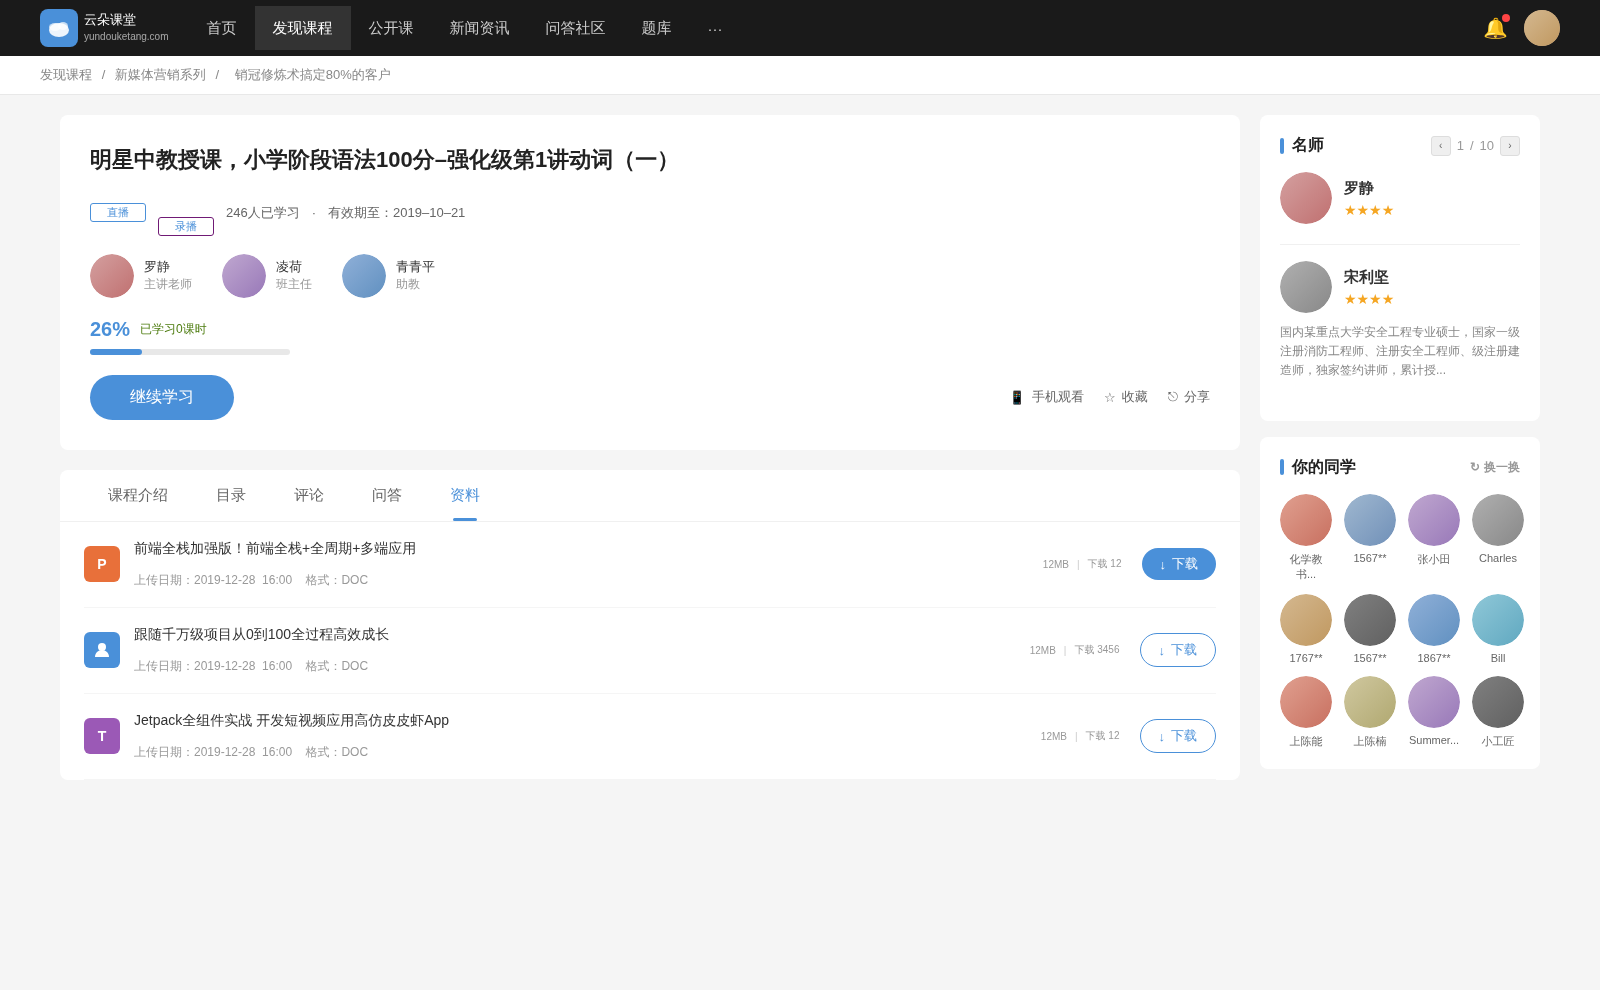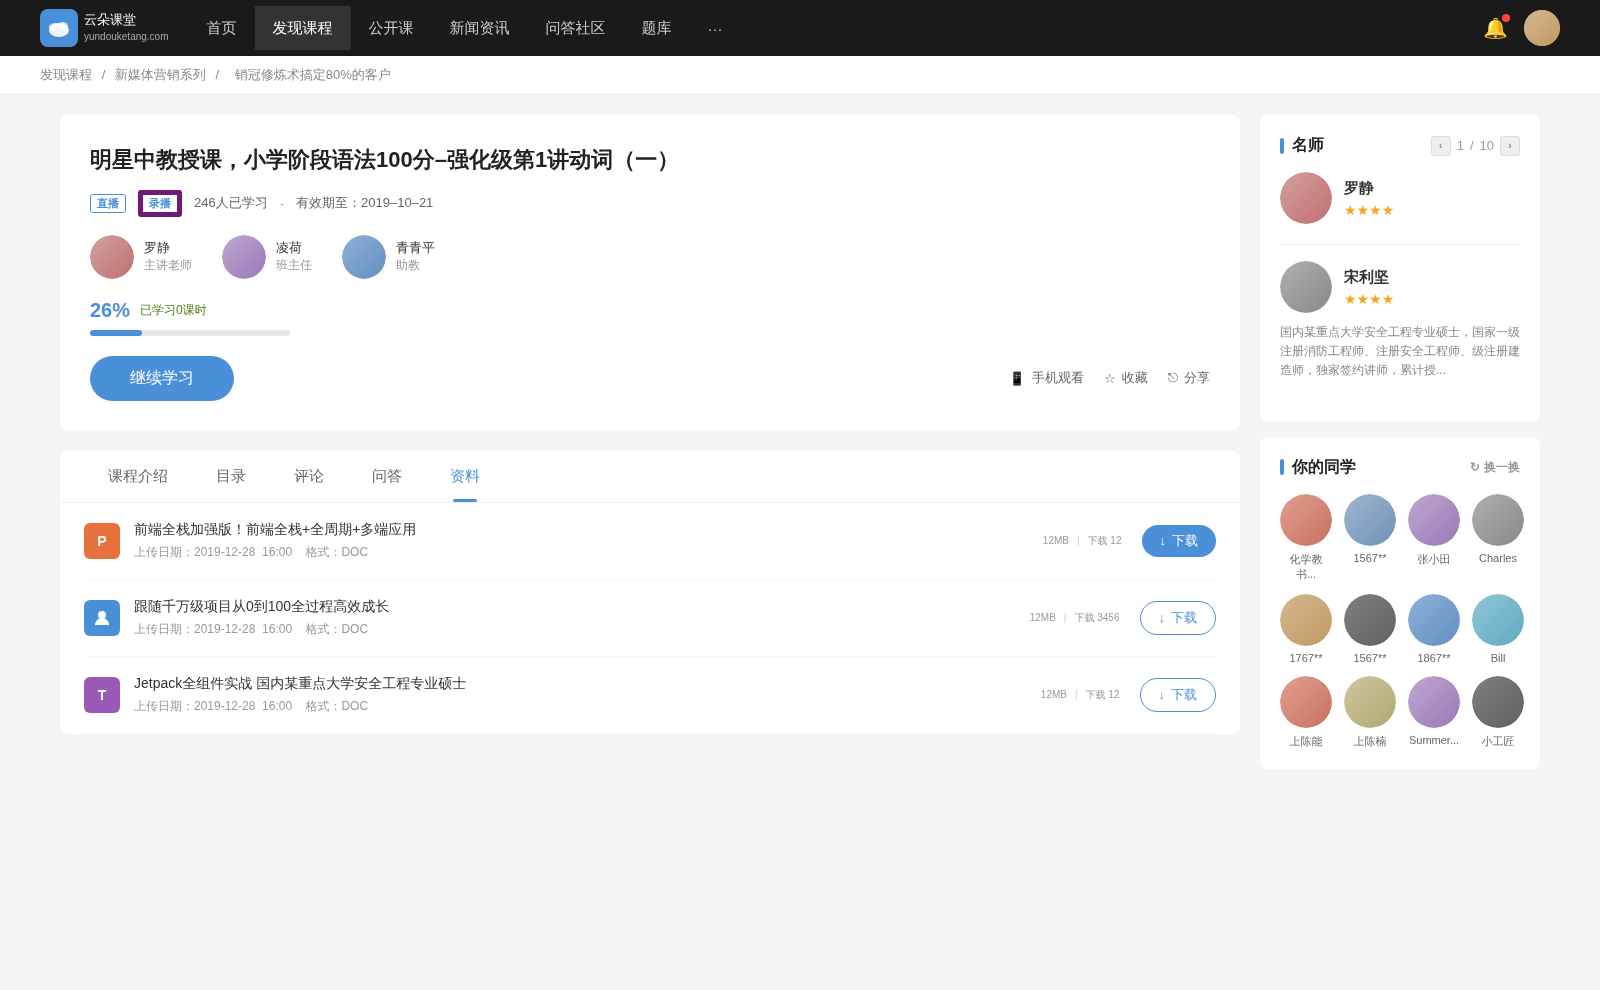--- a/index.html
+++ b/index.html
@@ -27,23 +27,23 @@
 
     
     .main { padding: 20px 40px; display: flex; gap: 20px; max-width: 1560px; margin: 0 auto; }
     .content-left { flex: 1; }
     .content-right { width: 280px; flex-shrink: 0; }
 
     
     .course-header { background: white; border-radius: 8px; padding: 30px; margin-bottom: 20px; }
     .course-title { font-size: 22px; font-weight: bold; color: #222; margin-bottom: 14px; line-height: 1.4; }
     .course-meta { display: flex; align-items: center; gap: 12px; margin-bottom: 18px; font-size: 13px; color: #666; }
-    .tag { border-radius: 3px; padding: 1px 6px; font-size: 11px; font-weight: bold; }
+    .tag { border-radius: 3px; padding: 1px 16px; font-size: 11px; font-weight: normal; }
     .tag-live { border: 1px solid #4a90d9; color: #4a90d9; }
-    .tag-record { border: 5px solid #701a75; color: #4a90d9; }
+    .tag-record { border: 1px solid #701a75; color: #4a90d9; margin-top: 27px; }
     .teachers { display: flex; gap: 30px; margin-bottom: 20px; }
     .teacher { display: flex; align-items: center; gap: 10px; }
     .teacher-avatar { width: 44px; height: 44px; border-radius: 50%; overflow: hidden; }
     .teacher-info { font-size: 13px; }
     .teacher-name { color: #333; font-weight: 500; }
     .teacher-role { color: #999; font-size: 12px; }
 
     .progress-section { margin-bottom: 20px; }
     .progress-header { display: flex; align-items: center; gap: 10px; margin-bottom: 8px; }
     .progress-pct { font-size: 20px; font-weight: bold; color: #4a90d9; }
@@ -65,21 +65,21 @@
 
     
     .file-list { padding: 0 24px; }
     .file-item { display: flex; align-items: center; padding: 18px 0; border-bottom: 1px solid #f5f5f5; }
     .file-icon { width: 36px; height: 36px; border-radius: 6px; display: flex; align-items: center; justify-content: center; color: white; font-size: 14px; font-weight: bold; margin-right: 14px; flex-shrink: 0; }
     .file-icon-p { background: #e8703a; }
     .file-icon-person { background: #4a90d9; }
     .file-icon-t { background: #9b59b6; }
     .file-info { flex: 1; }
     .file-name { font-size: 14px; color: #333; margin-bottom: 5px; font-weight: 500; }
-    .file-meta { font-size: 12px; color: #999; }
+    .file-meta { font-size: 12px; color: #999; margin-top: 14px; }
     .file-stats { color: #999; font-size: 10px; margin-right: 20px; display: flex; align-items: center; gap: 8px; }
     .file-divider { color: #ccc; }
     .btn-download { border: 1px solid #4a90d9; color: #4a90d9; background: white; border-radius: 20px; padding: 7px 18px; font-size: 13px; cursor: pointer; display: flex; align-items: center; gap: 6px; }
     .btn-download-filled { background: #4a90d9; color: white; border: none; border-radius: 20px; padding: 7px 18px; font-size: 13px; cursor: pointer; display: flex; align-items: center; gap: 6px; }
 
     
     .panel { background: white; border-radius: 8px; margin-bottom: 16px; padding: 20px; }
     .panel-title { font-size: 16px; font-weight: bold; color: #222; display: flex; align-items: center; gap: 8px; margin-bottom: 16px; }
     .panel-title::before { content: ''; display: inline-block; width: 4px; height: 16px; background: #4a90d9; border-radius: 2px; }
     .panel-title-right { margin-left: auto; font-size: 13px; color: #999; display: flex; align-items: center; gap: 6px; font-weight: normal; }
@@ -276,21 +276,21 @@
           </div>
           <button class="btn-download">
             <span>↓</span>
             <span>下载</span>
           </button>
         </div>
 
         <div class="file-item">
           <div class="file-icon file-icon-t">T</div>
           <div class="file-info">
-            <div class="file-name">Jetpack全组件实战 国内某重点大学安全工程专业硕士</div>
+            <div class="file-name">Jetpack全组件实战 开发短视频应用高仿皮皮虾App</div>
             <div class="file-meta">上传日期：2019-12-28&nbsp;&nbsp;16:00&nbsp;&nbsp;&nbsp;&nbsp;格式：DOC</div>
           </div>
           <div class="file-stats">
             <span>12MB</span>
             <span class="file-divider">|</span>
             <span>下载 12</span>
           </div>
           <button class="btn-download">
             <span>↓</span>
             <span>下载</span>

